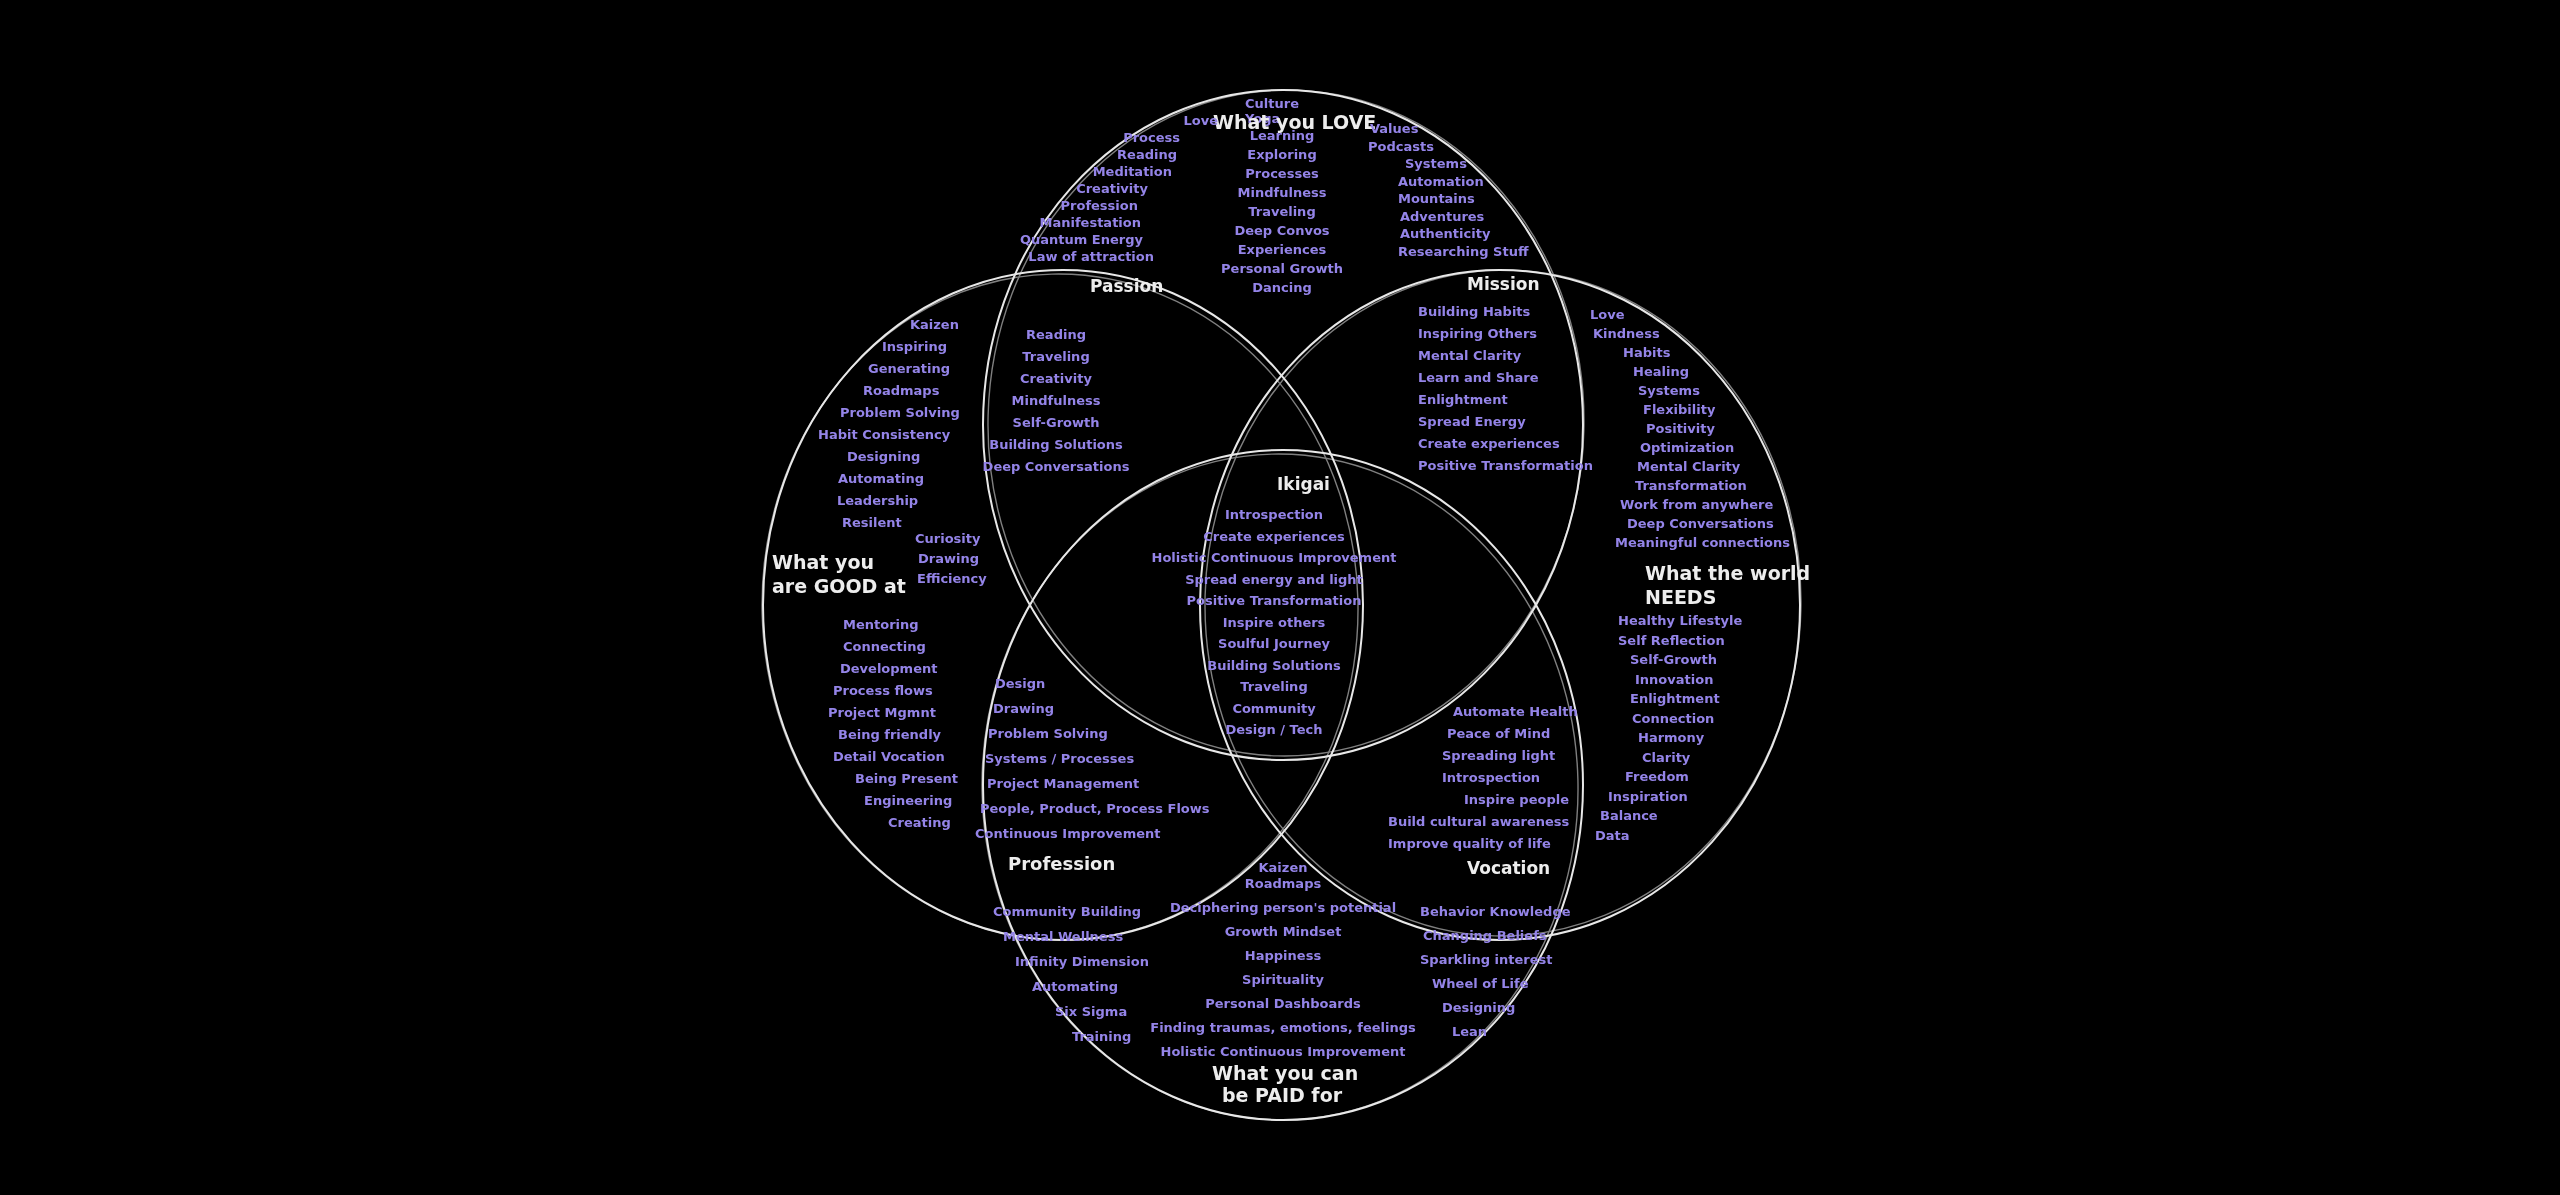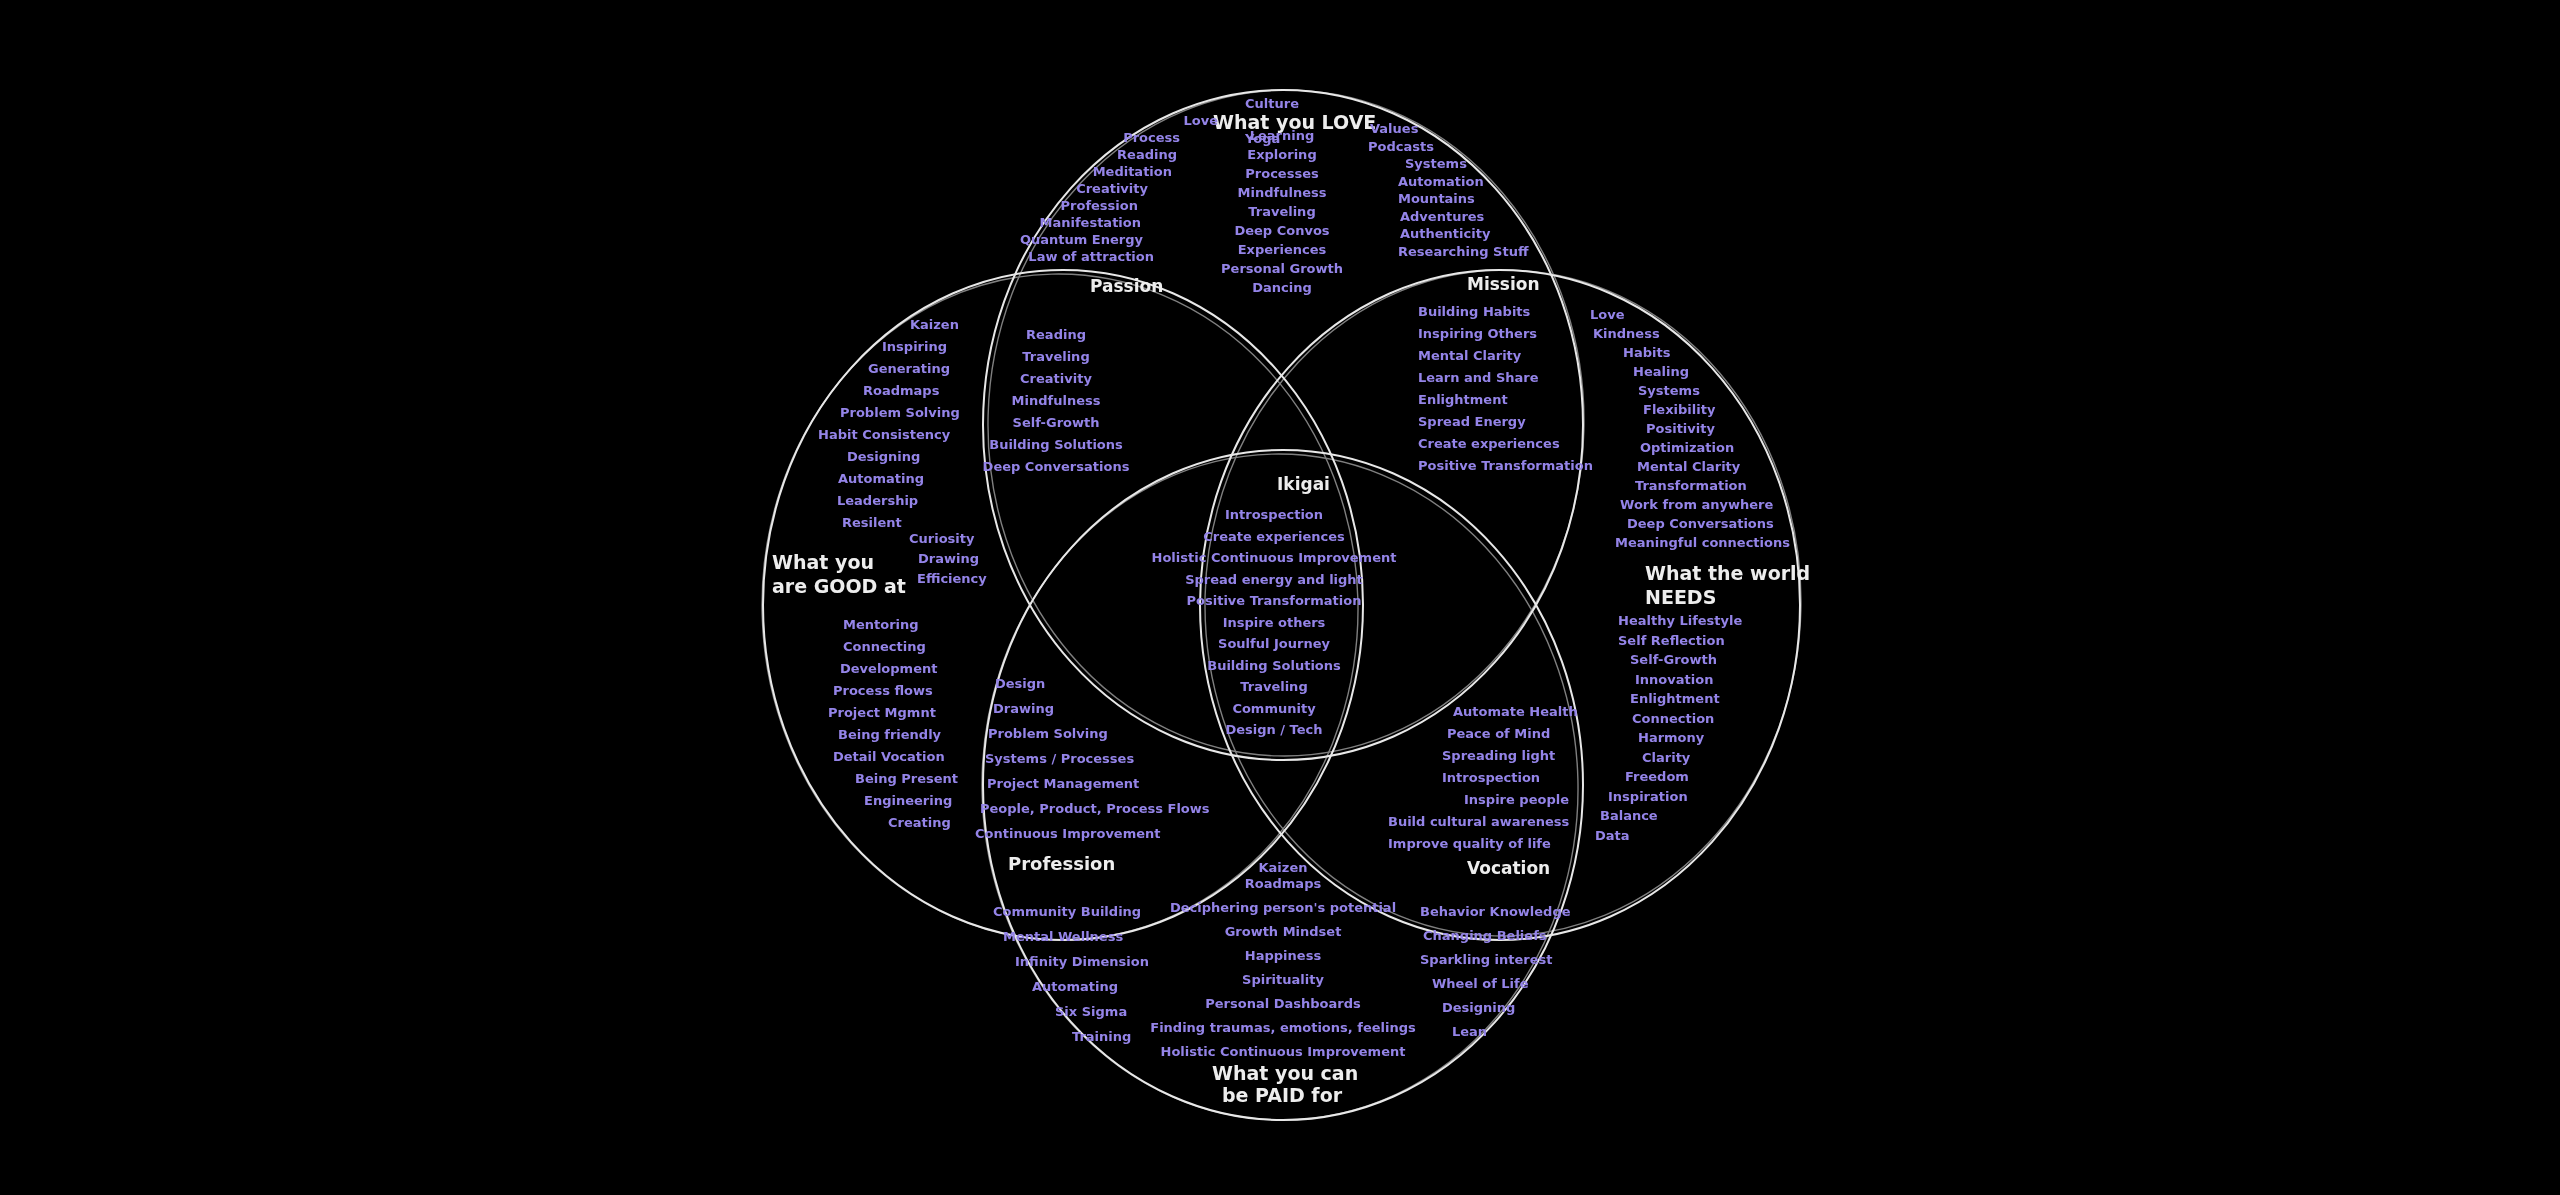--- a/index.html
+++ b/index.html
@@ -3,21 +3,21 @@
 <meta charset="utf-8">
 <style>
   html,body{margin:0;padding:0;background:#000;}
   .canvas{position:relative;width:2560px;height:1195px;background:#000;overflow:hidden;
           font-family:"DejaVu Sans",sans-serif;}
   svg.circles{position:absolute;left:0;top:0;}
 
   .block{position:absolute;display:flex;flex-direction:column;color:#9484e8;
          font-weight:bold;font-size:13px;}
   .block .item{white-space:nowrap;}
-  .row{gap:20px;}
+  .row{}
   .c-label{position:absolute;color:#ededed;font-weight:bold;white-space:nowrap;}
   .big{font-size:19px;line-height:24px;}
   .mid{font-size:17px;margin-left:30px;}
 
   
   #love-top-row{left:1245px;top:96px;}
   #love-label{left:1213px;top:110px;}
   #love-left{left:1000px;top:112px;width:220px;align-items:flex-end;}
   #love-left .item{line-height:17px;}
   #love-left .item:nth-child(1){margin-right:2px}
@@ -90,21 +90,21 @@
   #good-top .item:nth-child(3){margin-left:58px}
   #good-top .item:nth-child(4){margin-left:53px}
   #good-top .item:nth-child(5){margin-left:30px}
   #good-top .item:nth-child(6){margin-left:8px}
   #good-top .item:nth-child(7){margin-left:37px}
   #good-top .item:nth-child(8){margin-left:28px}
   #good-top .item:nth-child(9){margin-left:27px}
   #good-top .item:nth-child(10){margin-left:32px}
   #good-mid{left:905px;top:529px;}
   #good-mid .item{line-height:20px;}
-  #good-mid .item:nth-child(1){margin-left:4px}
+  #good-mid .item:nth-child(1){margin-left:10px}
   #good-mid .item:nth-child(2){margin-left:13px}
   #good-mid .item:nth-child(3){margin-left:12px}
   #good-label{left:772px;top:550px;}
   #good-bottom{left:820px;top:614px;}
   #good-bottom .item{line-height:22px;}
   #good-bottom .item:nth-child(1){margin-left:23px}
   #good-bottom .item:nth-child(2){margin-left:23px}
   #good-bottom .item:nth-child(3){margin-left:20px}
   #good-bottom .item:nth-child(4){margin-left:13px}
   #good-bottom .item:nth-child(5){margin-left:8px}

